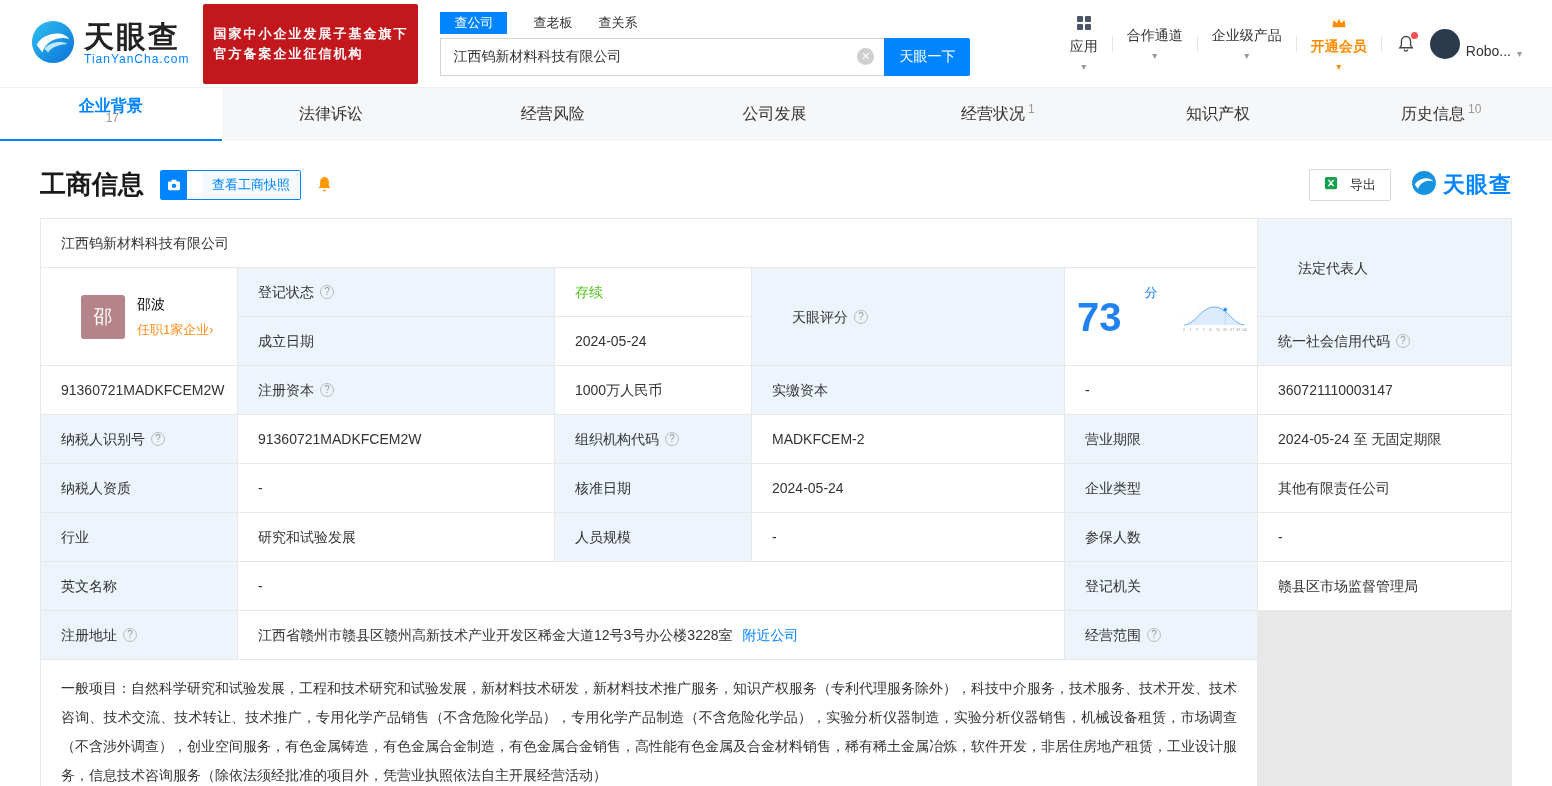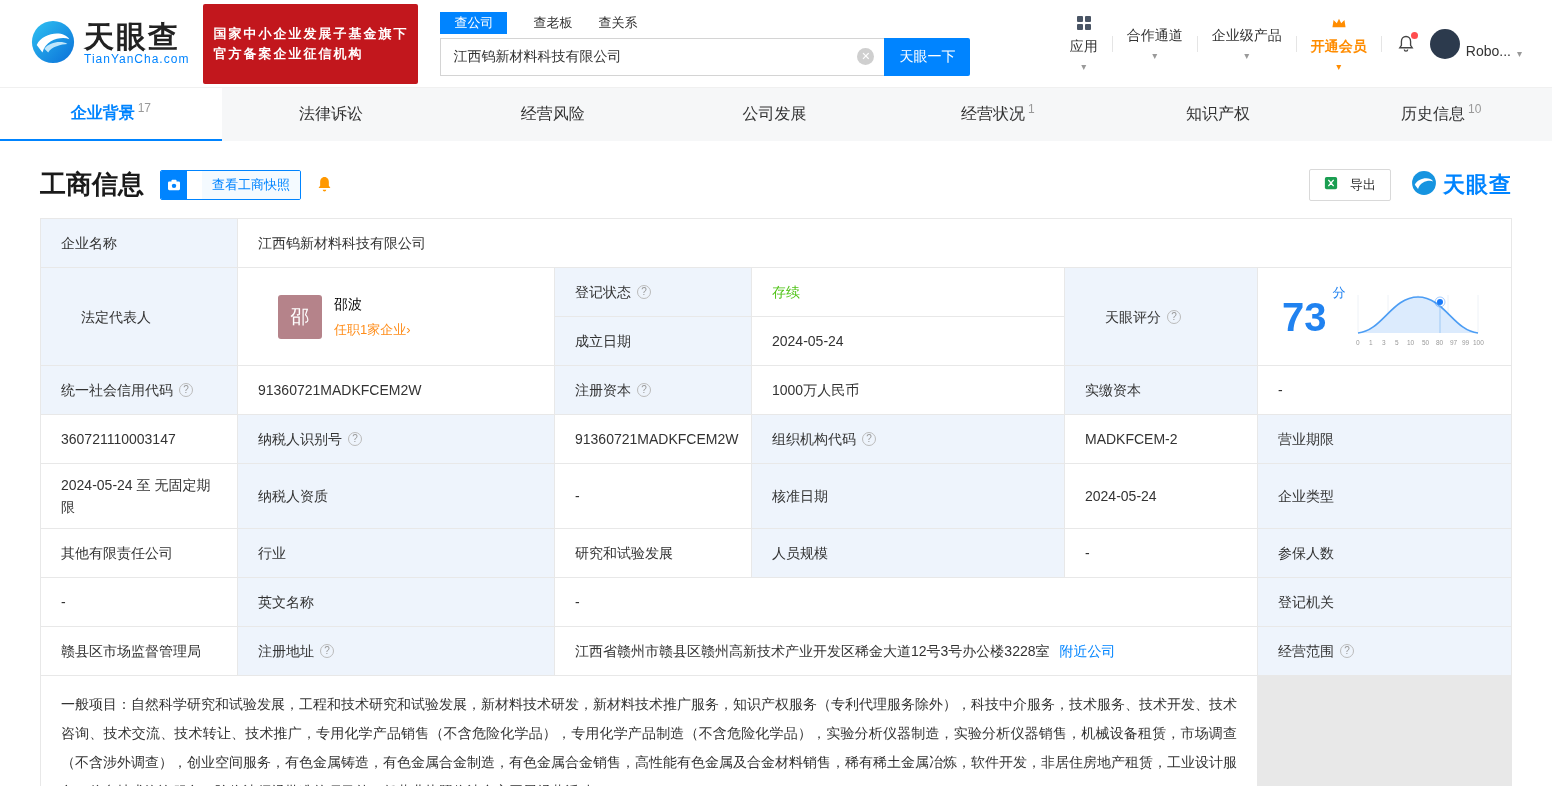--- a/index.html
+++ b/index.html
@@ -68,21 +68,21 @@
   .bell-wrap { position: relative; cursor: pointer; display: flex; }
   .bell-dot { position: absolute; top: -2px; right: -2px; width: 7px; height: 7px; border-radius: 50%; background: #ff4d4f; }
   .user { display: flex; align-items: flex-end; gap: 6px; cursor: pointer; }
   .user-avatar { width: 30px; height: 30px; border-radius: 50%; background: #2c3a4d; }
   
   .tabstrip { display: flex; background: #f6f7f8; height: 53px; }
   .tabstrip .tab {
     flex: 1; display: flex; align-items: center; justify-content: center;
     font-size: 16px; color: #333; cursor: pointer; position: relative;
   }
-  .tabstrip .tab.active { background: #fff; color: #0084ff; font-weight: bold; border-bottom: 2px solid #0084ff; }
+  .tabstrip .tab.active { background: #fff; color: #0084ff; font-weight: bold; border-bottom: 2px solid #0084ff; flex-direction: column; }
   .tab .count { font-size: 12px; color: #999; margin-left: 3px; position: relative; top: -6px; font-weight: normal; }
   
   .section-head { display: flex; align-items: center; margin: 26px 40px 16px; }
   .section-title { font-size: 26px; font-weight: bold; color: #1a1a1a; }
   .snapshot-btn {
     margin-left: 16px; display: flex; align-items: stretch; border: 1px solid #0084ff;
     border-radius: 2px; overflow: hidden; cursor: pointer; font-size: 13px; gap: 15px;
   }
   .snapshot-btn .cam { background: #0084ff; display: flex; align-items: center; padding: 0 6px; }
   .snapshot-btn .txt { color: #0084ff; background: #f4faff; padding: 5px 10px; }
@@ -117,21 +117,21 @@
   }
   .green { color: #52c41a; }
   .blue-link { color: #0084ff; cursor: pointer; text-decoration: none; }
   .rep-cell { gap: 12px; }
   .rep-avatar {
     width: 44px; height: 44px; border-radius: 3px; background: #b5838a;
     color: #fff; font-size: 19px; display: flex; align-items: center; justify-content: center; flex: none;
   }
   .rep-name { color: #000000; cursor: pointer; margin-bottom: 4px; }
   .rep-note { color: #ff8d1a; font-size: 13px; cursor: pointer; }
-  .score-cell { gap: 6px; padding: 6px 10px 6px 24px; }
+  .score-cell { gap: 23px; padding: 6px 10px 6px 12px; }
   .score-num { font-size: 40px; font-weight: bold; color: #2082f0; line-height: 1; }
   .score-unit { font-size: 13px; color: #2082f0; align-self: flex-start; margin-top: 8px; }
   .scope-cell { display: block; padding: 14px 20px; line-height: 29px; text-align: justify; }
   .addr-link { margin-left: 10px; white-space: nowrap; }
 </style>
 </head>
 <body>
 
 <header class="topbar">
   <div class="logo">
@@ -289,21 +289,20 @@
           <path d="M7 27 C13 14, 35 11, 41 21 C33 18, 17 21, 13 35 Z" fill="#fff"></path>
         </svg>
       </span>
       <span class="wm-text">天眼查</span>
     </span>
   </span>
 </div>
 
 <div class="info-table">
 
-  <div class="cell label">企业名称</div>
   <div class="cell cs5">江西钨新材料科技有限公司</div>
 
   <div class="cell label rs2">法定代表人</div>
   <div class="cell rs2 rep-cell">
     <span class="rep-avatar">邵</span>
     <span>
       <div class="rep-name">邵波</div>
       <div class="rep-note">
         <span>任职1家企业</span><span>›</span>
       </div>

